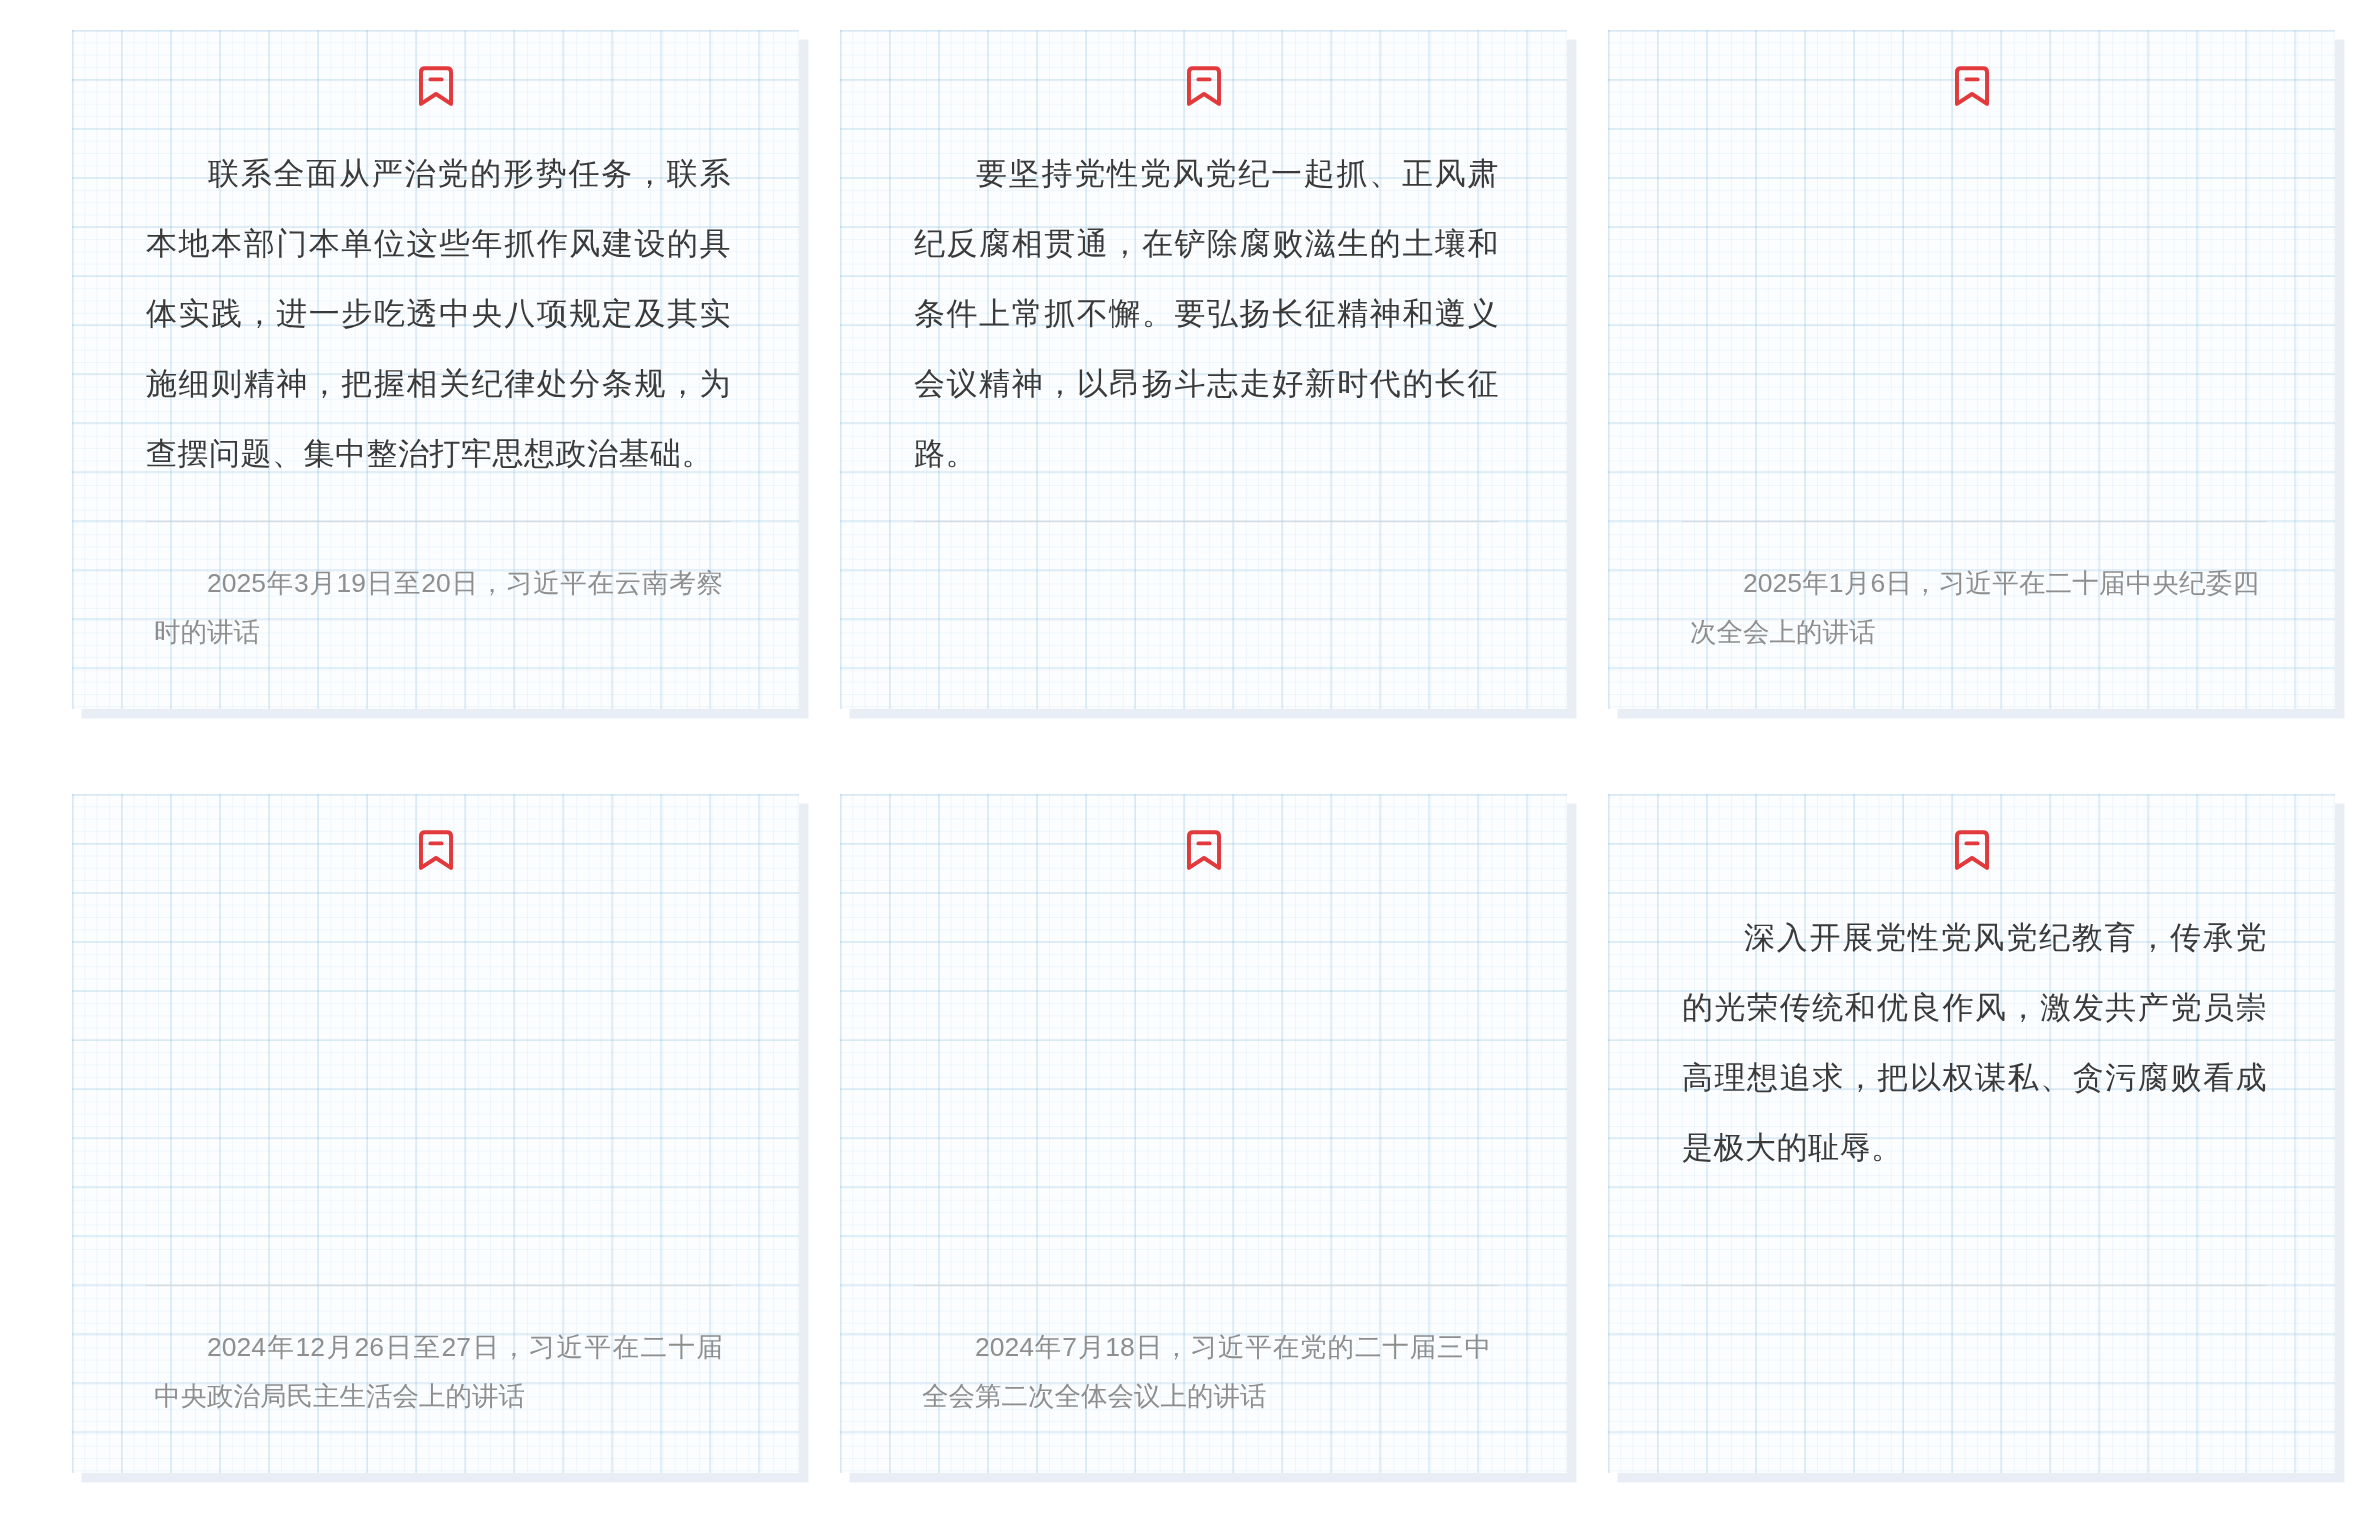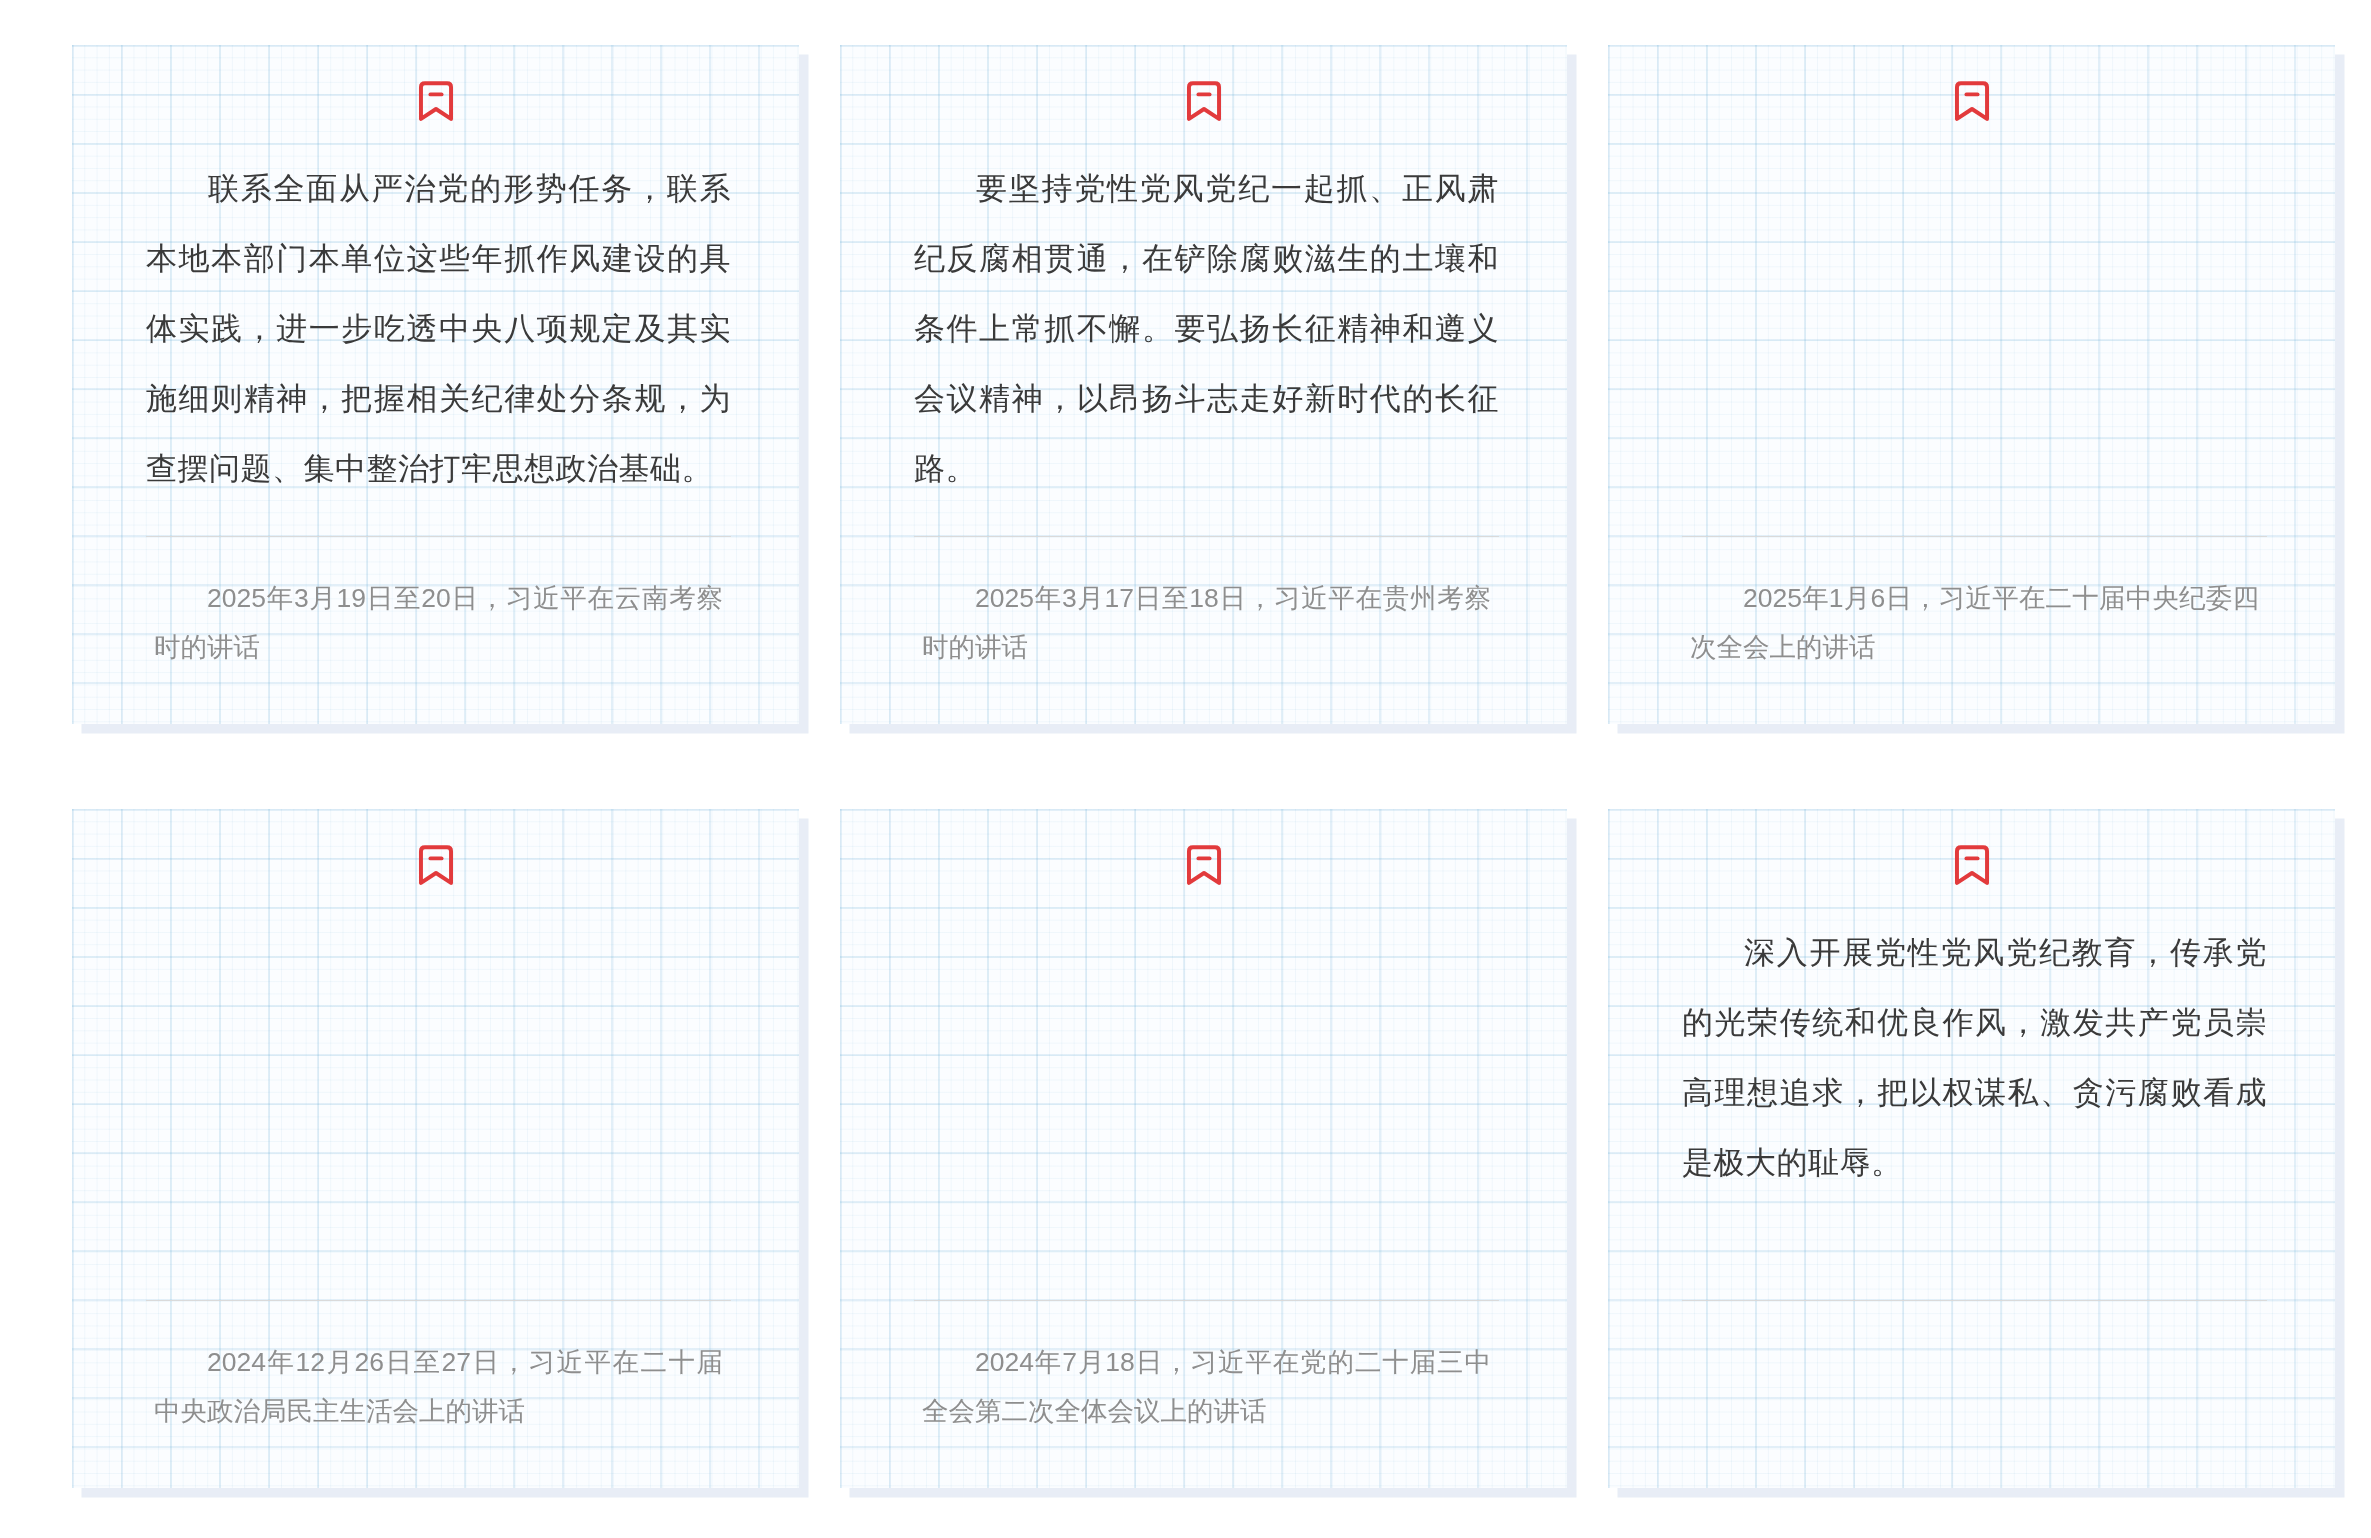--- a/index.html
+++ b/index.html
@@ -3,21 +3,21 @@
 <meta charset="utf-8">
 <style>
   html,body{
     margin:0;padding:0;
     width:2372px;height:1539px;
     background:#ffffff;
     overflow:hidden;
     font-family:"Liberation Sans","DejaVu Sans",sans-serif;
   }
   .board{
-    position:absolute;left:51px;top:45px;
+    position:absolute;left:51px;top:30px;
     display:grid;
     grid-template-columns:repeat(3,727px);
     grid-template-rows:repeat(2,679px);
     column-gap:41px;row-gap:85px;padding-left:21px;
   }
   .card{
     position:relative;
     background-color:#fbfdff;
     background-image:
       linear-gradient(to right, rgba(96,168,212,0.16) 1.9px, transparent 1.9px),
@@ -80,21 +80,20 @@
     <div class="bookmark">
       <svg viewBox="0 0 48 56" fill="none">
         <g stroke-width="5" stroke-linejoin="round" stroke-linecap="round" stroke="#e23a3c">
           <path d="M10 5 H38 Q43 5 43 10 V50 L24 37.5 L5 50 V10 Q5 5 10 5 Z"></path>
           <line x1="17" y1="19" x2="31" y2="19"></line>
         </g>
       </svg>
     </div>
     <p class="quote">要坚持党性党风党纪一起抓、正风肃纪反腐相贯通，在铲除腐败滋生的土壤和条件上常抓不懈。要弘扬长征精神和遵义会议精神，以昂扬斗志走好新时代的长征路。</p>
     <div class="divider"></div>
-    <p class="source">2025年3月17日至18日，习近平在贵州考察时的讲话</p>
   </article>
 
   <article class="card">
     <div class="bookmark">
       <svg viewBox="0 0 48 56" fill="none">
         <g stroke-width="5" stroke-linejoin="round" stroke-linecap="round" stroke="#e23a3c">
           <path d="M10 5 H38 Q43 5 43 10 V50 L24 37.5 L5 50 V10 Q5 5 10 5 Z"></path>
           <line x1="17" y1="19" x2="31" y2="19"></line>
         </g>
       </svg>

